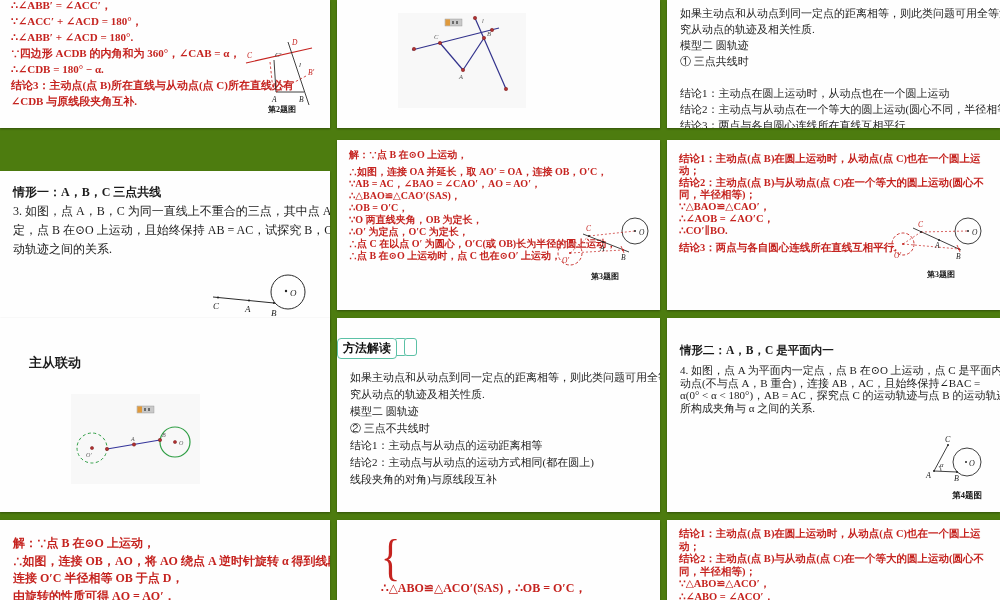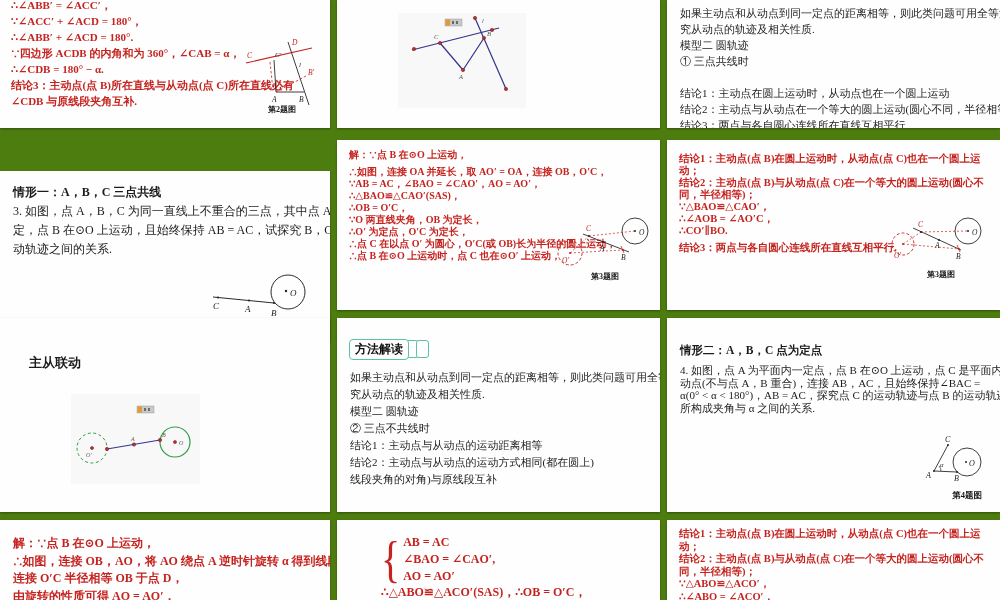--- a/index.html
+++ b/index.html
@@ -36,21 +36,21 @@
   #s9 .lines{padding:7px 13px 0;font-size:11px;line-height:12.5px;}
   #s10 .lines{padding:15px 13px 0;font-size:12px;line-height:17.5px;}
   #s11 .wrap{padding:14px 0 0 44px;font-size:12px;}
   #s11 .sys{display:flex;align-items:center;}
   #s11 .brace{font-size:40px;font-weight:normal;transform:scaleY(1.25);margin-right:3px;color:#c5231f;}
   #s11 .blines .ln{line-height:17px;}
   #s11 .lines{font-size:12px;line-height:15px;}
   #s12 .lines{padding:8px 12px 0;font-size:10.5px;line-height:12.5px;}
   .fig{position:absolute;}
   .geo{background:#f8f8f8;}
-  .m-badge{margin:20px 0 0 12px;height:22px;display:flex;align-items:center;}
+  .m-badge{margin:20px 0 0 0;height:22px;display:flex;align-items:flex-start;}
   .m-box{border:1.6px solid #5cc1a6;border-radius:4px;padding:1px 5px;font-weight:bold;
          font-size:12px;color:#111;background:#fff;position:relative;z-index:1;}
   .m-sq{display:inline-block;width:11px;height:16px;border:1.6px solid #5cc1a6;border-radius:3px;
         margin-left:-3px;background:#fff;}
   svg text{font-family:"Liberation Serif","DejaVu Serif",serif;font-style:italic;}
   svg text.cap{font-style:normal;font-weight:bold;fill:#191919;}
 </style>
 </head>
 <body>
 
@@ -252,21 +252,21 @@
         <div class="ln">究从动点的轨迹及相关性质.</div>
         <div class="ln">模型二 圆轨迹</div>
         <div class="ln">② 三点不共线时</div>
         <div class="ln">结论1：主动点与从动点的运动距离相等</div>
         <div class="ln">结论2：主动点与从动点的运动方式相同(都在圆上)</div>
         <div class="ln">线段夹角的对角)与原线段互补</div>
       </div>
   </div>
 
   <div class="slide" id="s9">
-    <div class="hd blk">情形二：A，B，C 点为定点</div>
+    <div class="hd blk">情形二：A，B，C 是平面内一</div>
     <div class="lines blk">
         <div class="ln">4. 如图，点 A 为平面内一定点，点 B 在⊙O 上运动，点 C 是平面内一</div>
         <div class="ln">动点(不与点 A，B 重合)，连接 AB，AC，且始终保持∠BAC =</div>
         <div class="ln">α(0° &lt; α &lt; 180°)，AB = AC，探究点 C 的运动轨迹与点 B 的运动轨迹</div>
         <div class="ln">所构成夹角与 α 之间的关系.</div>
       </div>
     <svg class="fig" style="left:255px;top:115px;" width="80" height="68" viewBox="0 0 80 68">
       <circle cx="45" cy="29" r="14" fill="none" stroke="#2a2a2a" stroke-width="0.9"></circle>
       <line x1="12" y1="38" x2="26" y2="12" stroke="#2a2a2a" stroke-width="0.9"></line>
       <line x1="12" y1="38" x2="35" y2="39" stroke="#2a2a2a" stroke-width="0.9"></line>
@@ -290,25 +290,20 @@
         <div class="ln">∴如图，连接 OB，AO，将 AO 绕点 A 逆时针旋转 α 得到线段 AO′，</div>
         <div class="ln">连接 O′C 半径相等 OB 于点 D，</div>
         <div class="ln">由旋转的性质可得 AO = AO′，</div>
       </div>
   </div>
 
   <div class="slide" id="s11">
     <div class="wrap red">
       <div class="sys">
         <span class="brace">{</span>
-        <div class="blines lines">
-            <div class="ln">AB = AC</div>
-            <div class="ln">∠BAO = ∠CAO′,</div>
-            <div class="ln">AO = AO′</div>
-          </div>
       </div>
       <div class="lines">
           <div class="ln">∴△ABO≌△ACO′(SAS)，∴OB = O′C，</div>
         </div>
     </div>
   </div>
 
   <div class="slide" id="s12">
     <div class="lines red">
         <div class="ln">结论1：主动点(点 B)在圆上运动时，从动点(点 C)也在一个圆上运</div>

